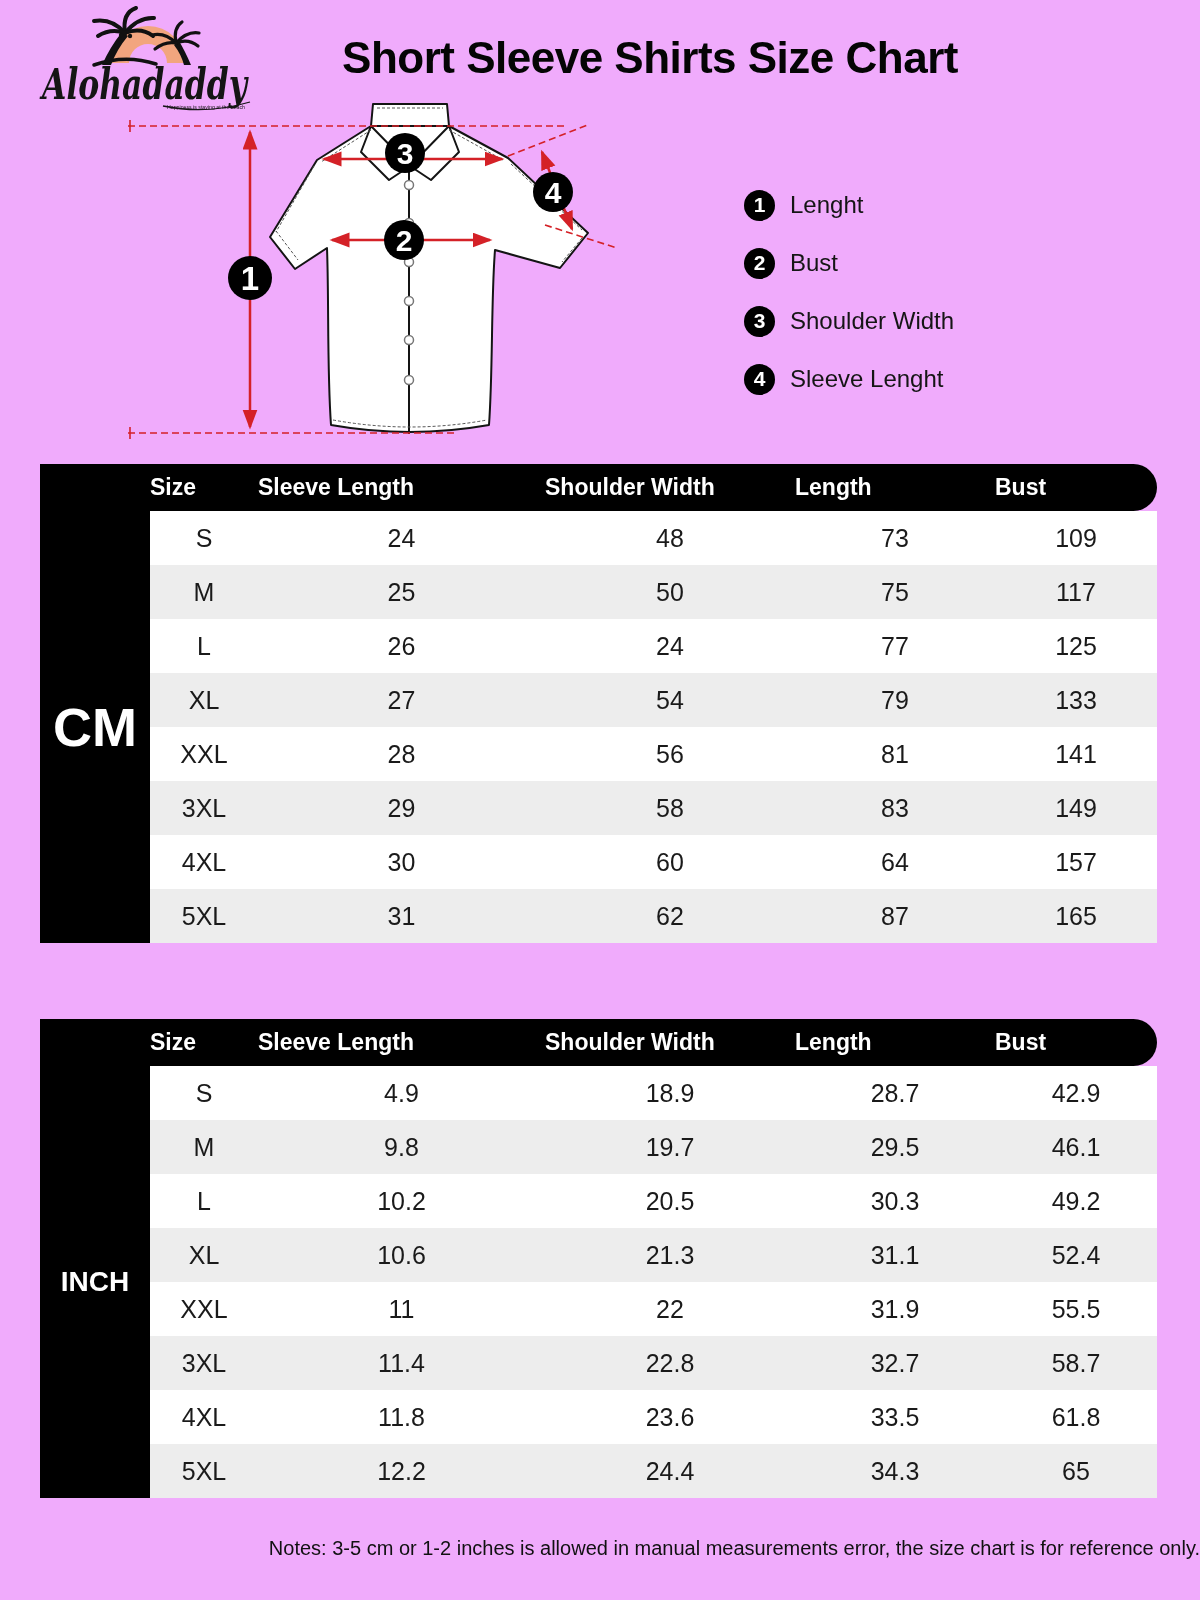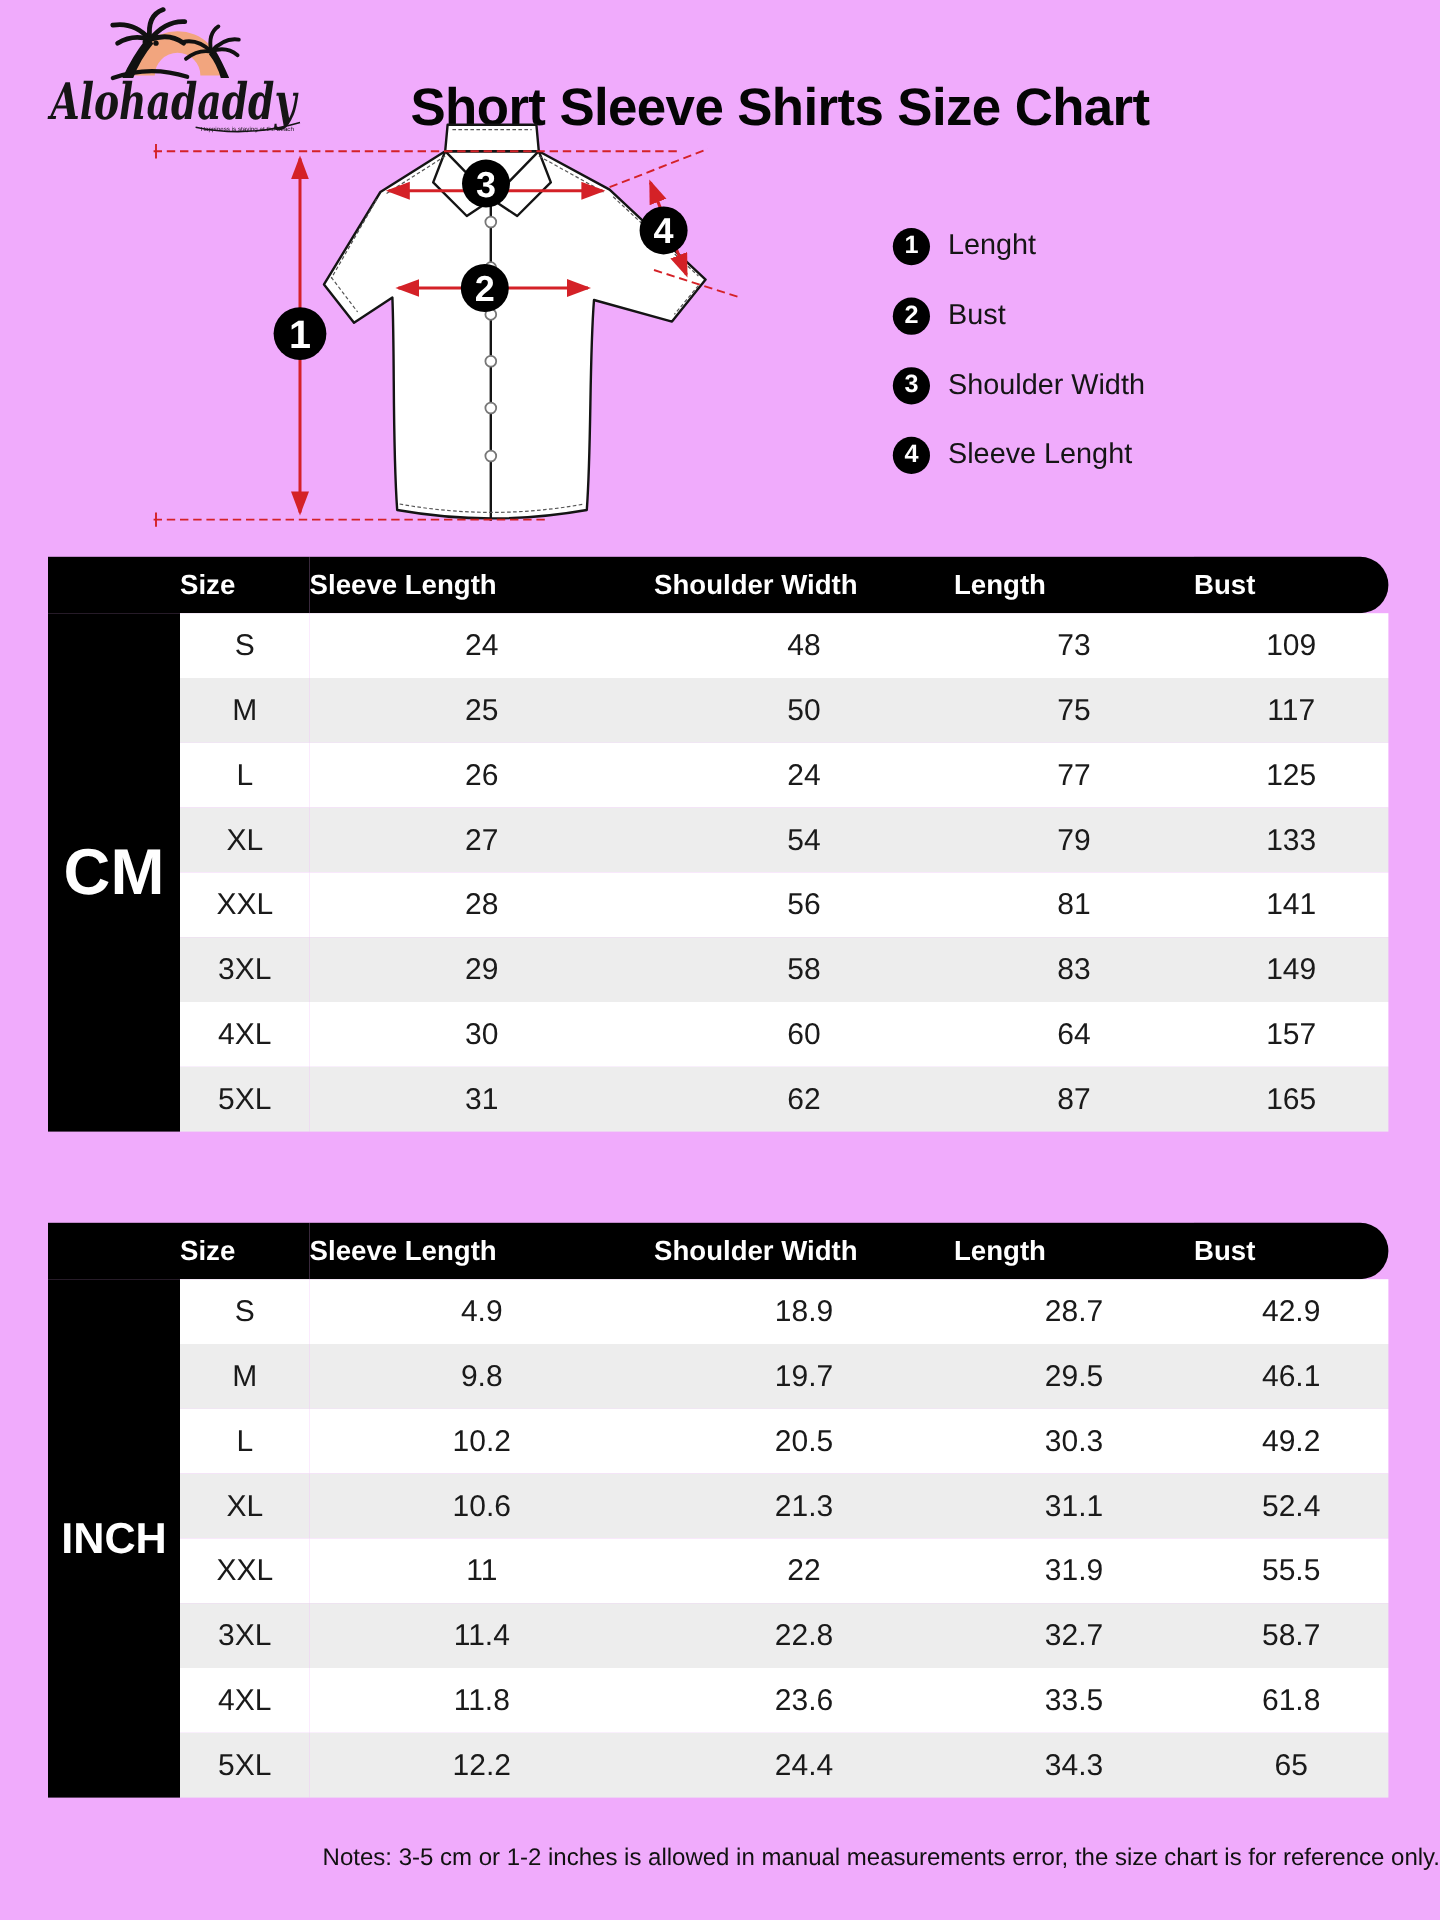--- a/index.html
+++ b/index.html
@@ -3,21 +3,21 @@
 <meta charset="utf-8">
 <style>
   * { margin:0; padding:0; box-sizing:border-box; }
   html,body { background:#fff; }
   body { font-family:"Liberation Sans", sans-serif; color:#111; }
   .page { position:relative; width:1200px; height:1600px; background:#f0abfc; overflow:hidden; }
 
   
   .logo { position:absolute; left:28px; top:4px; width:230px; height:110px; }
   .page-title { position:absolute; left:290px; top:33px; width:720px; text-align:center;
-                font-size:44px; font-weight:bold; color:#050505; letter-spacing:-0.5px;margin-top:32px; }
+                font-size:44px; font-weight:bold; color:#050505; letter-spacing:-0.5px; }
 
   
   .diagram { position:absolute; left:105px; top:90px; width:520px; height:380px; }
 
   
   .legend { position:absolute; left:744px; top:188px; }
   .legend-item { display:flex; align-items:center; height:34px; margin-bottom:24px; }
   .badge { flex:0 0 31px; width:31px; height:31px; border-radius:50%; background:#000; color:#fff;
            font-weight:bold; font-size:21px; display:flex; align-items:center; justify-content:center;
            margin-right:15px; }
@@ -26,21 +26,21 @@
   
   .size-table { position:absolute; left:40px; width:1117px; }
   .size-table table { width:100%; border-collapse:separate; border-spacing:0; table-layout:fixed; }
   .size-table thead th { background:#000; color:#fff; font-size:23px; font-weight:bold;
                          height:47px; text-align:left; vertical-align:middle; }
   .size-table thead th:last-child { border-radius:0 26px 26px 0; }
   .size-table tbody td { text-align:center; vertical-align:middle; font-size:25px; height:54px;
                          color:#1a1a1a; background:#fff; }
   .size-table tbody tr.stripe td { background:#ededed; }
   .size-table tbody tr td.unit { background:#000; color:#fff; font-weight:bold; font-size:54px; }
-  .size-table.inch tbody tr td.unit { font-size:36px; }
+  .size-table.inch tbody tr td.unit { font-size:28px; }
 
   
   .notes { position:absolute; left:0; top:1537px; width:1200px; text-align:right;
            font-size:20px; color:#111; }
 </style>
 </head>
 <body>
 
 <div class="page">
 

